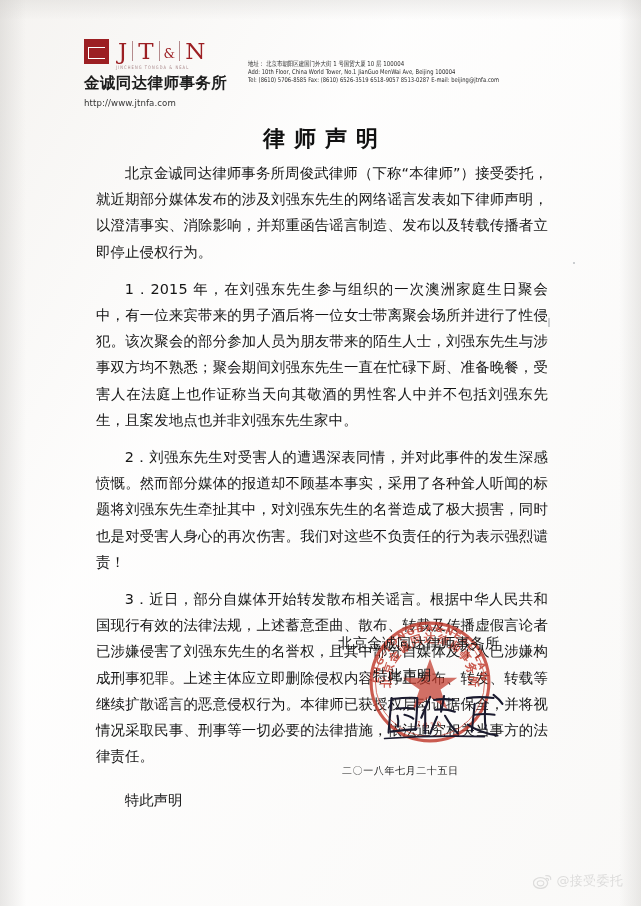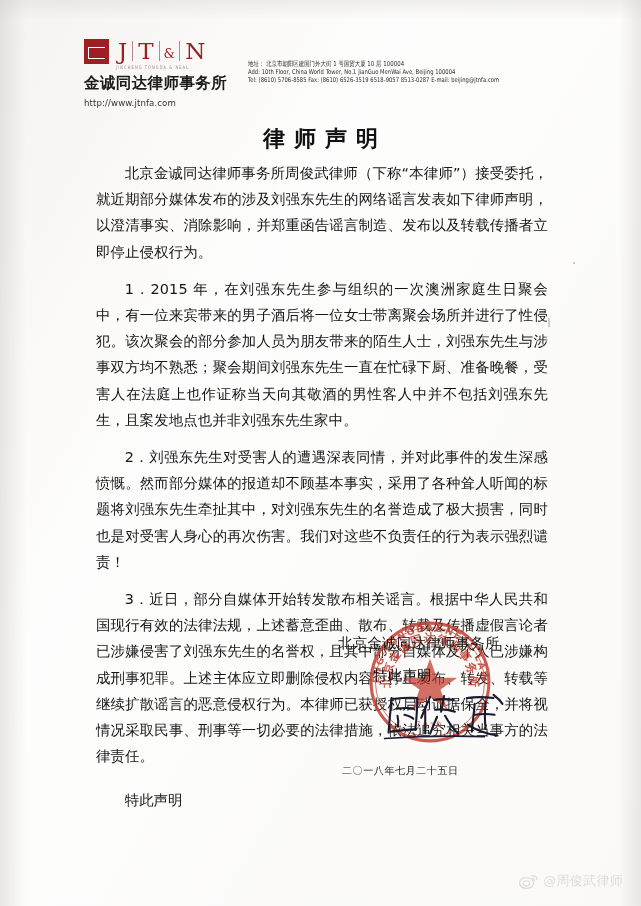--- a/index.html
+++ b/index.html
@@ -382,20 +382,20 @@
     <div id="sign-date">二〇一八年七月二十五日</div>
   </div>
 
   <div id="weibo-watermark">
     <svg width="19" height="15" viewBox="0 0 24 19">
       <ellipse cx="9.5" cy="11.5" rx="9" ry="6.8" fill="none" stroke="#9a9a9a" stroke-width="1.6"></ellipse>
       <ellipse cx="9.5" cy="11.8" rx="4.2" ry="3.2" fill="none" stroke="#9a9a9a" stroke-width="1.4"></ellipse>
       <path d="M16 2.2 C20 1.4 23 3.4 22.4 7" fill="none" stroke="#9a9a9a" stroke-width="1.5" stroke-linecap="round"></path>
       <path d="M16.6 5.6 C18.6 5.2 19.9 6.2 19.6 8" fill="none" stroke="#9a9a9a" stroke-width="1.4" stroke-linecap="round"></path>
     </svg>
-    <span id="weibo-handle">@周俊武律师</span>
+    <span id="weibo-handle">@接受委托</span>
   </div>
 
   <div id="edge-shade"></div>
 
   <div class="tiny-speck" style="left:548px;top:318px;width:1.5px;height:9px;"></div>
   <div class="tiny-speck" style="left:573px;top:262px;width:2px;height:2px;"></div>
 </div>
 
 </body></html>

